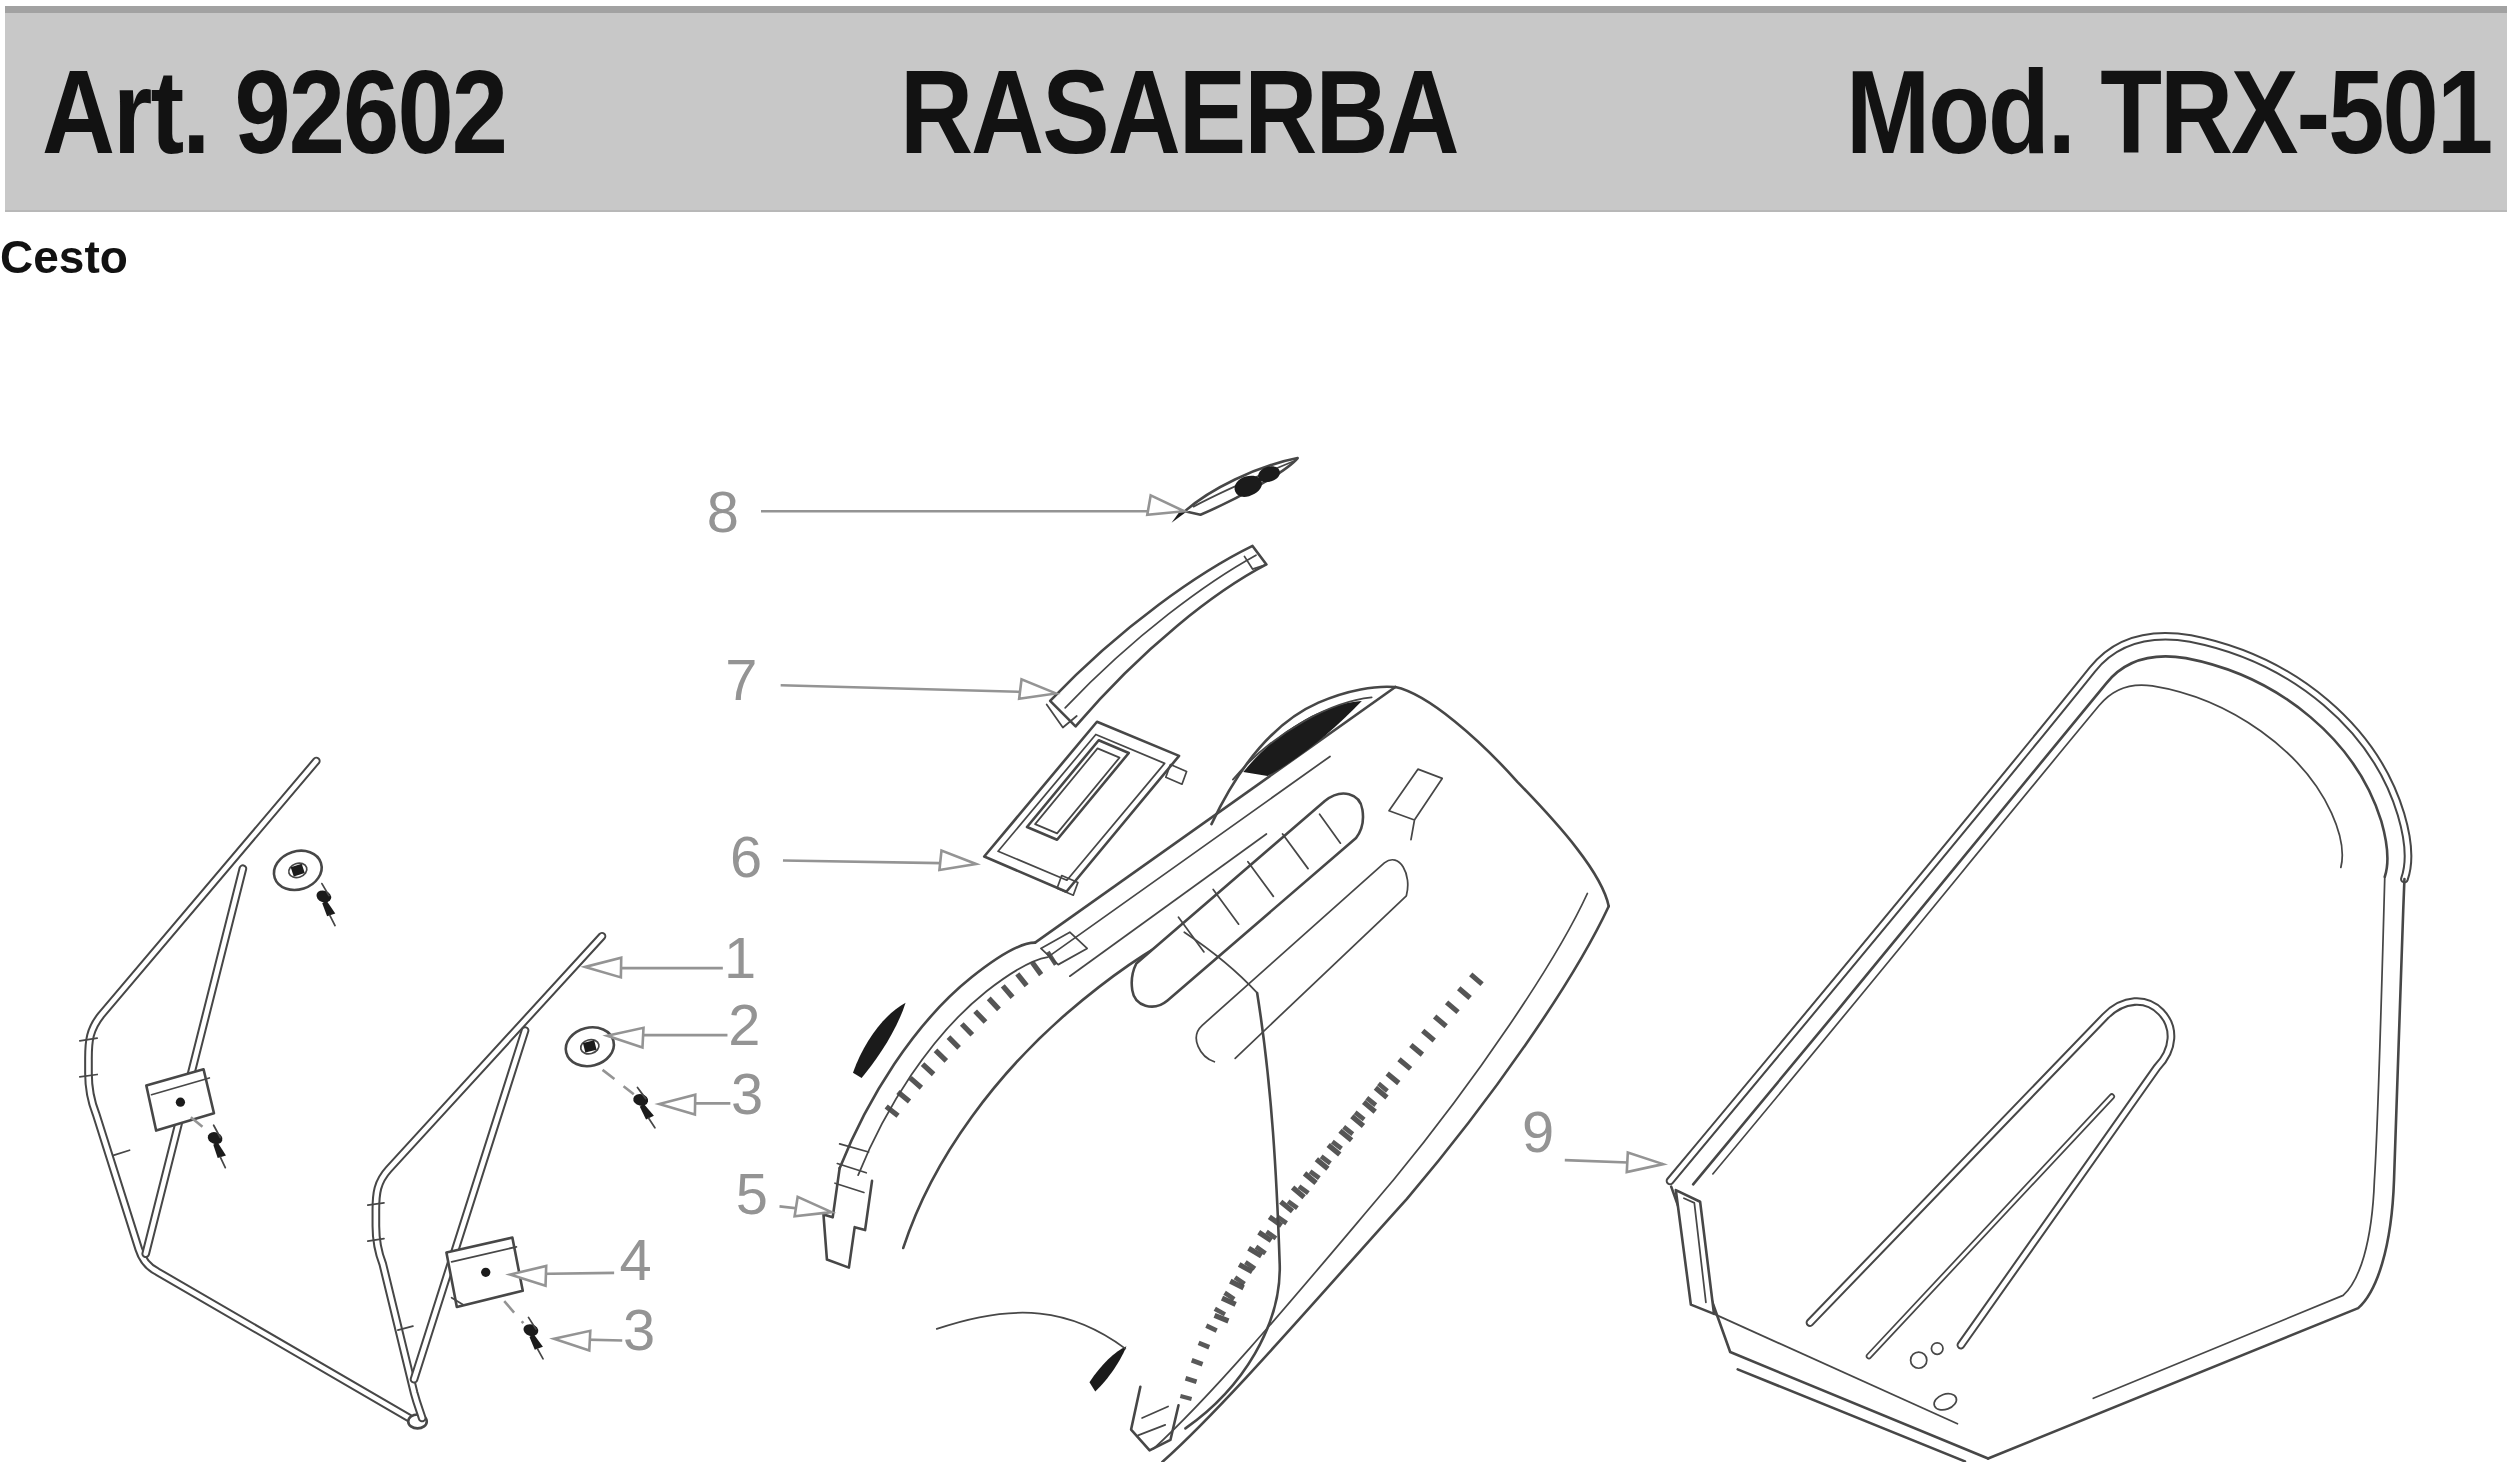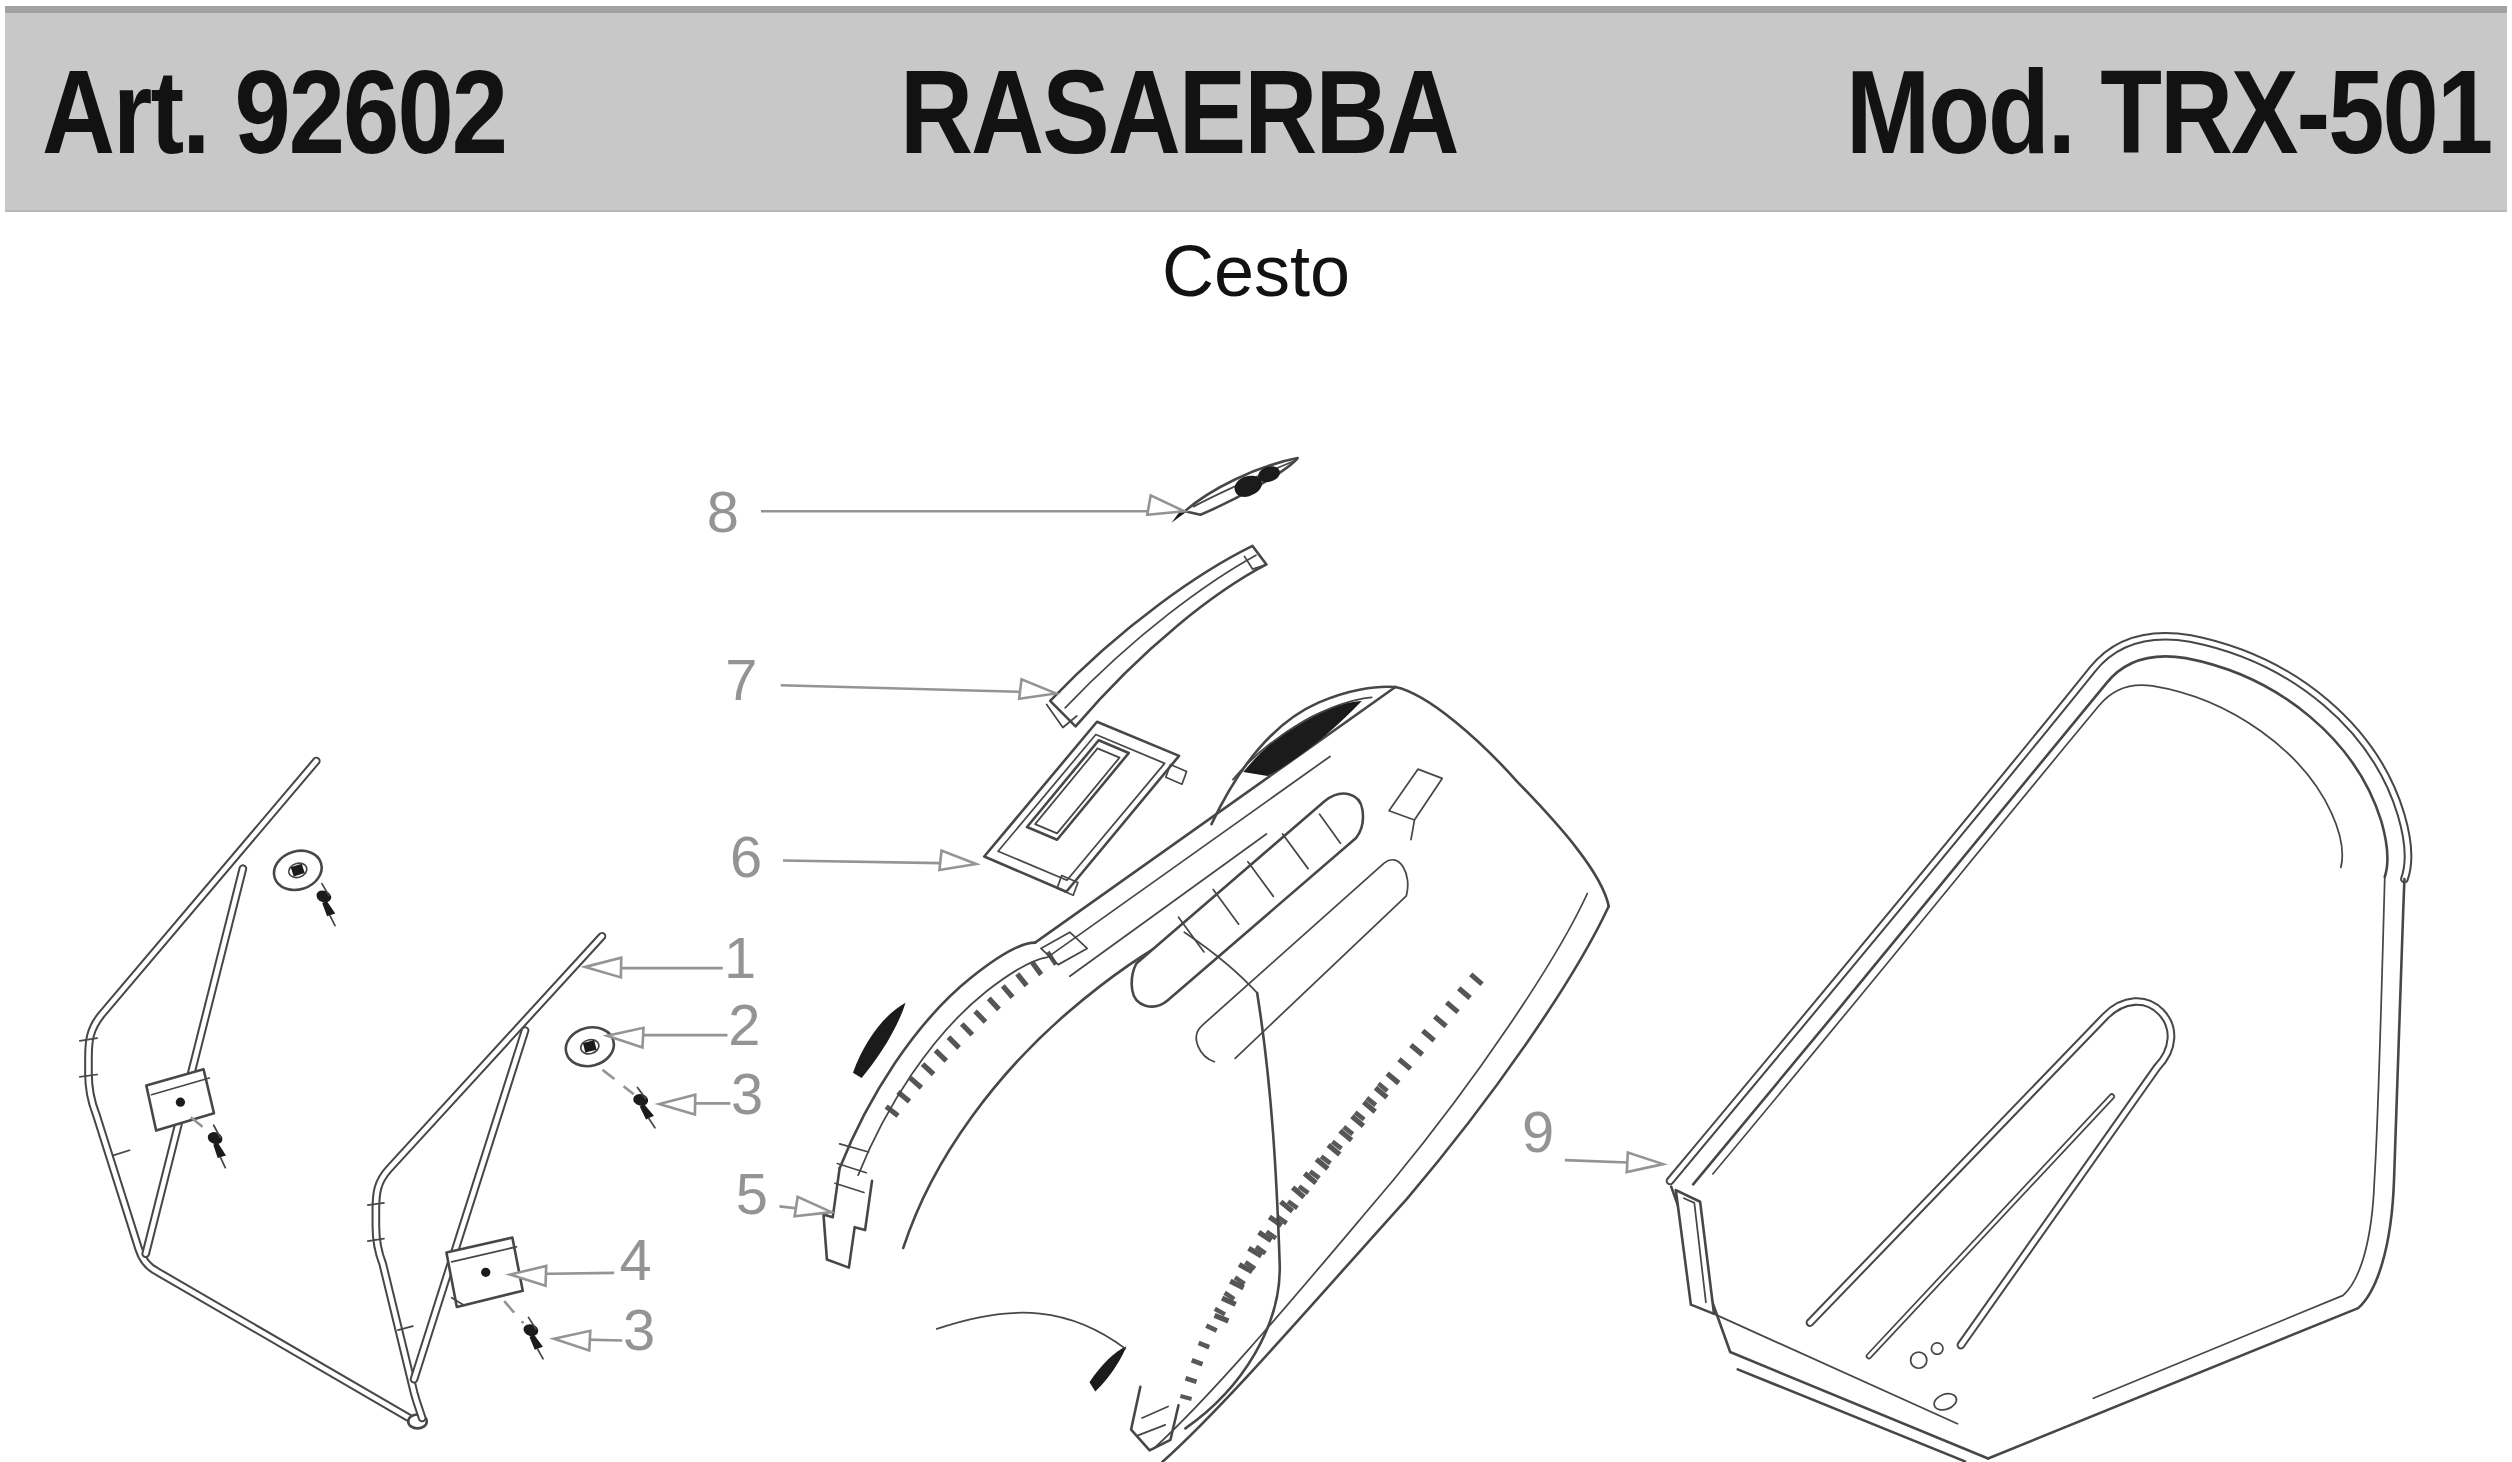--- a/index.html
+++ b/index.html
@@ -10,22 +10,22 @@
   .page{position:relative;width:2512px;height:1462px;background:var(--background);
         font-family:"Liberation Sans",sans-serif;overflow:hidden;}
   .band{position:absolute;left:4.6px;top:5.8px;width:2502px;height:197px;
         background:var(--header-band);border-top:7.5px solid var(--band-border);
         border-bottom:2.9px solid var(--band-edge);}
   .band .htxt{position:absolute;top:0;height:197px;line-height:197px;white-space:nowrap;
         font-weight:700;font-size:119px;letter-spacing:-2.3px;color:var(--text);}
   .htxt.art{left:37px;transform:scaleX(.85);transform-origin:left center;}
   .htxt.ras{left:895px;transform:scaleX(.85);transform-origin:left center;}
   .htxt.mod{right:15px;transform:scaleX(.85);transform-origin:right center;}
-  .subtitle{position:absolute;top:230px;left:0;width:2512px;text-align:center;
-        font-weight:400;font-size:72px;color:var(--text);letter-spacing:0;}
+  .subtitle{position:absolute;top:230px;left:0;width:2512px;text-align:left;
+        font-weight:700;font-size:46px;color:var(--text);letter-spacing:0;}
   svg{position:absolute;left:0;top:0;}
   .ln{stroke:var(--line);stroke-width:4.5;fill:none;stroke-linecap:round;stroke-linejoin:round;}
   .ln2{stroke:var(--line);stroke-width:3;fill:none;stroke-linecap:round;stroke-linejoin:round;}
   .lnw{stroke:var(--line);stroke-width:4.5;fill:#fff;stroke-linejoin:round;}
   .tubeO{stroke:var(--line);stroke-width:15;fill:none;stroke-linecap:round;stroke-linejoin:round;}
   .tubeI{stroke:#fff;stroke-width:8;fill:none;stroke-linecap:round;stroke-linejoin:round;}
   .tubeO2{stroke:var(--line);stroke-width:11;fill:none;stroke-linecap:round;}
   .tubeI2{stroke:#fff;stroke-width:5;fill:none;stroke-linecap:round;}
   .dark{fill:var(--dark);stroke:none;}
   .lead{stroke:var(--label);stroke-width:4.5;fill:none;}

